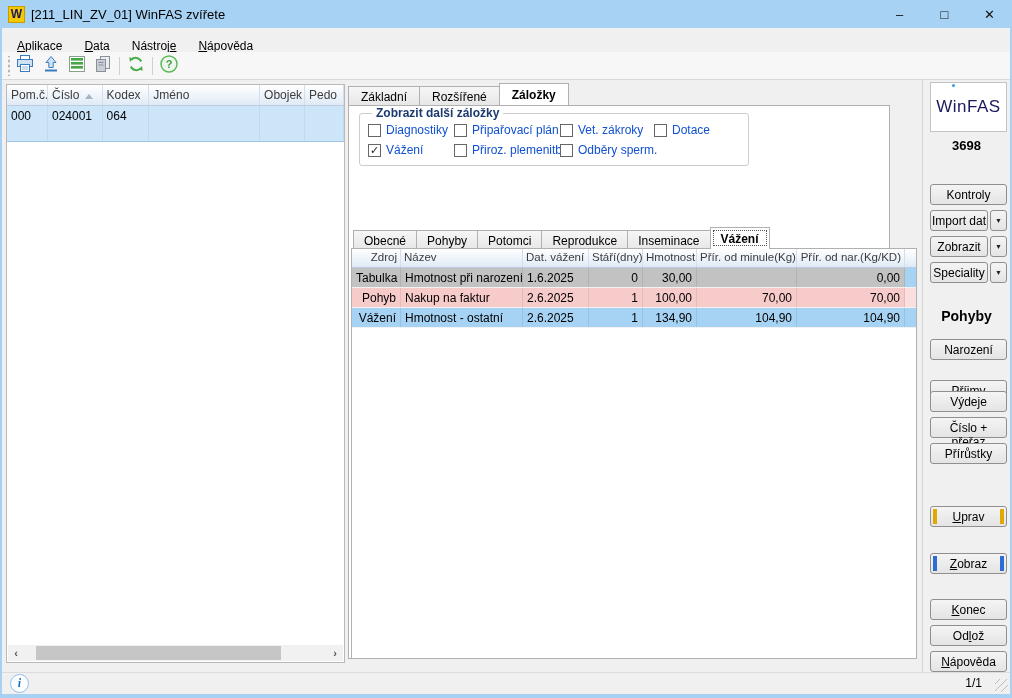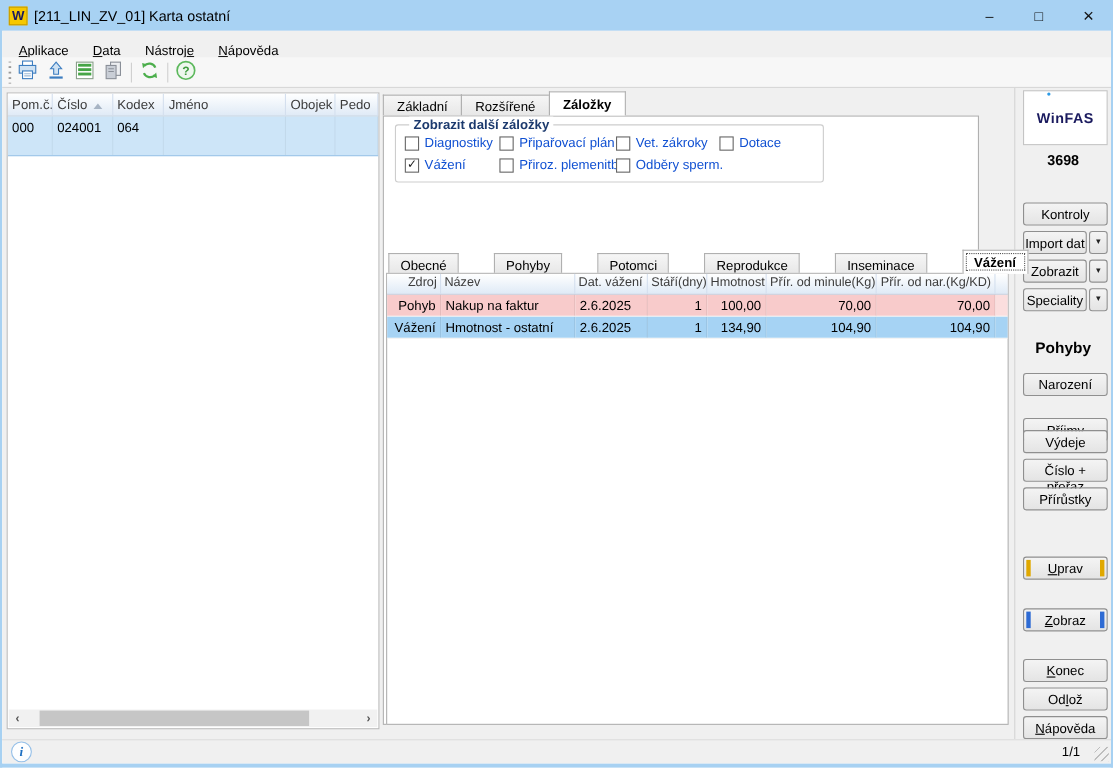--- a/index.html
+++ b/index.html
@@ -67,21 +67,21 @@
   .gb-title { position:absolute; top:-8px; left:12px; background:#fff; padding:0 4px;
     font-weight:bold; color:#1c3a6e; }
   .gb-row { position:absolute; left:8px; right:4px; display:flex; align-items:center; }
   .gb-row1 { top:9px; } .gb-row2 { top:29px; }
   .gb-cell { display:flex; align-items:center; }
   .gb-c1{width:86px}.gb-c2{width:106px}.gb-c3{width:94px}
   .cbx { width:13px; height:13px; border:1px solid #666; background:#fff; margin-right:5px;
     font-size:11px; line-height:11px; text-align:center; color:#222; flex:none; }
   .cb-label { color:#1050d2; white-space:nowrap; }
 
-  .itabs { position:absolute; left:4px; top:122px; height:21px; display:flex; align-items:flex-end;gap:33px; }
+  .itabs { position:absolute; left:4px; top:122px; height:21px; display:flex; align-items:flex-end; }
   .itab { padding:3px 10px 2px 10px; background:linear-gradient(#f6f6f6,#e7e7e7);
     border:1px solid #b0b0b0; border-bottom:none; margin-right:-1px; height:19px; white-space:nowrap; }
   .itab.active { background:#fff; font-weight:bold; height:22px; padding-top:4px; position:relative; z-index:3;
     outline:1px dotted #555; outline-offset:-4px; }
 
   .wt-box { position:absolute; left:2px; top:142px; width:566px; height:411px; border:1px solid #b0b0b0; background:#fff; }
   .wt-header { display:flex; height:19px; background:linear-gradient(#ffffff,#dfeaf6);
     border-bottom:1px solid #bccbdd; color:#3c3c3c; }
   .wt-header .hcell { padding:2px 3px 0 3px; border-right:1px solid #d4dfee; white-space:nowrap; overflow:hidden; font-size:11.5px; }
   .wt-row { display:flex; height:20px; border-bottom:1px solid #f2f2f2; }
@@ -99,21 +99,21 @@
   .row-pink .cell { background:#f8cbcb; }
   .row-blue .cell { background:#a6d3f4; }
   .row-gray .w-fill { background:#a6d3f4; }
   .row-pink .w-fill { background:#fbdede; }
   .row-blue .w-fill { background:#a6d3f4; }
 
   
   .sidebar { position:absolute; left:920px; top:0; right:0; bottom:0; border-left:1px solid #d5d5d5; background:#f0f0f0; }
   .logo-box { position:absolute; left:7px; top:2px; width:77px; height:50px; background:#fff;
     border:1px solid #c4c4c4; display:flex; align-items:center; justify-content:center; }
-  .logo-text { font-weight:bold; font-size:13px; color:#1a1a5e; letter-spacing:0.5px; position:relative; }
+  .logo-text { font-weight:normal; font-size:17px; color:#1a1a5e; letter-spacing:0.5px; position:relative; }
   .logo-dot { position:absolute; left:21px; top:1px; width:3px; height:3px; background:#2e9be6; border-radius:50%; }
   .side-num { position:absolute; left:0; right:0; top:58px; text-align:center; font-weight:bold; font-size:13px; }
   .sbtn { position:absolute; left:7px; width:77px; height:21px; background:linear-gradient(#f4f4f4,#e4e4e4);
     border:1px solid #8f8f8f; border-radius:3px; text-align:center; padding-top:3px; font-size:12px; }
   .sbtn-narrow { width:58px; }
   .drop-btn { position:absolute; width:17px; height:21px; left:67px; background:linear-gradient(#f4f4f4,#e4e4e4);
     border:1px solid #8f8f8f; border-radius:3px; font-size:7px; text-align:center; padding-top:6px; color:#222; }
   .side-section { position:absolute; left:0; right:0; text-align:center; font-weight:bold; font-size:14px; }
   .accent-btn { position:relative; overflow:hidden; }
   .accent-btn .bar { position:absolute; top:2px; bottom:2px; width:4px; }
@@ -131,21 +131,21 @@
   .resize-grip { position:absolute; right:2px; bottom:2px; width:13px; height:13px;
     background:repeating-linear-gradient(135deg, transparent 0 3px, #bdbdbd 3px 4px, transparent 4px 5px); }
 </style>
 </head>
 <body>
 
 <div id="window">
 
   <div class="titlebar">
     <div class="app-icon">W</div>
-    <div class="title-text">[211_LIN_ZV_01] Karta ostatní</div>
+    <div class="title-text">[211_LIN_ZV_01] WinFAS zvířete</div>
     <div class="win-controls">
       <div class="win-btn">–</div>
       <div class="win-btn">□</div>
       <div class="win-btn">✕</div>
     </div>
   </div>
 
   <div class="menubar">
     <div class="menu-item"><span></span><span class="mn">A</span><span>plikace</span></div>
     <div class="menu-item"><span></span><span class="mn">D</span><span>ata</span></div>
@@ -289,20 +289,30 @@
         <div class="wt-header">
           <div class="hcell w-zdroj">Zdroj</div>
           <div class="hcell w-nazev">Název</div>
           <div class="hcell w-datum"><span>Dat. vážení</span></div>
           <div class="hcell w-stari">Stáří(dny)</div>
           <div class="hcell w-hmot">Hmotnost</div>
           <div class="hcell w-minule">Přír. od minule(Kg)</div>
           <div class="hcell w-nar">Přír. od nar.(Kg/KD)</div>
           <div class="hcell w-fill"></div>
         </div>
+        <div class="wt-row row-gray">
+          <div class="cell w-zdroj">Tabulka</div>
+          <div class="cell w-nazev">Hmotnost při narození</div>
+          <div class="cell w-datum">1.6.2025</div>
+          <div class="cell w-stari">0</div>
+          <div class="cell w-hmot">30,00</div>
+          <div class="cell w-minule"></div>
+          <div class="cell w-nar">0,00</div>
+          <div class="cell w-fill"></div>
+        </div>
         <div class="wt-row row-pink">
           <div class="cell w-zdroj">Pohyb</div>
           <div class="cell w-nazev">Nakup na faktur</div>
           <div class="cell w-datum">2.6.2025</div>
           <div class="cell w-stari">1</div>
           <div class="cell w-hmot">100,00</div>
           <div class="cell w-minule">70,00</div>
           <div class="cell w-nar">70,00</div>
           <div class="cell w-fill"></div>
         </div>

